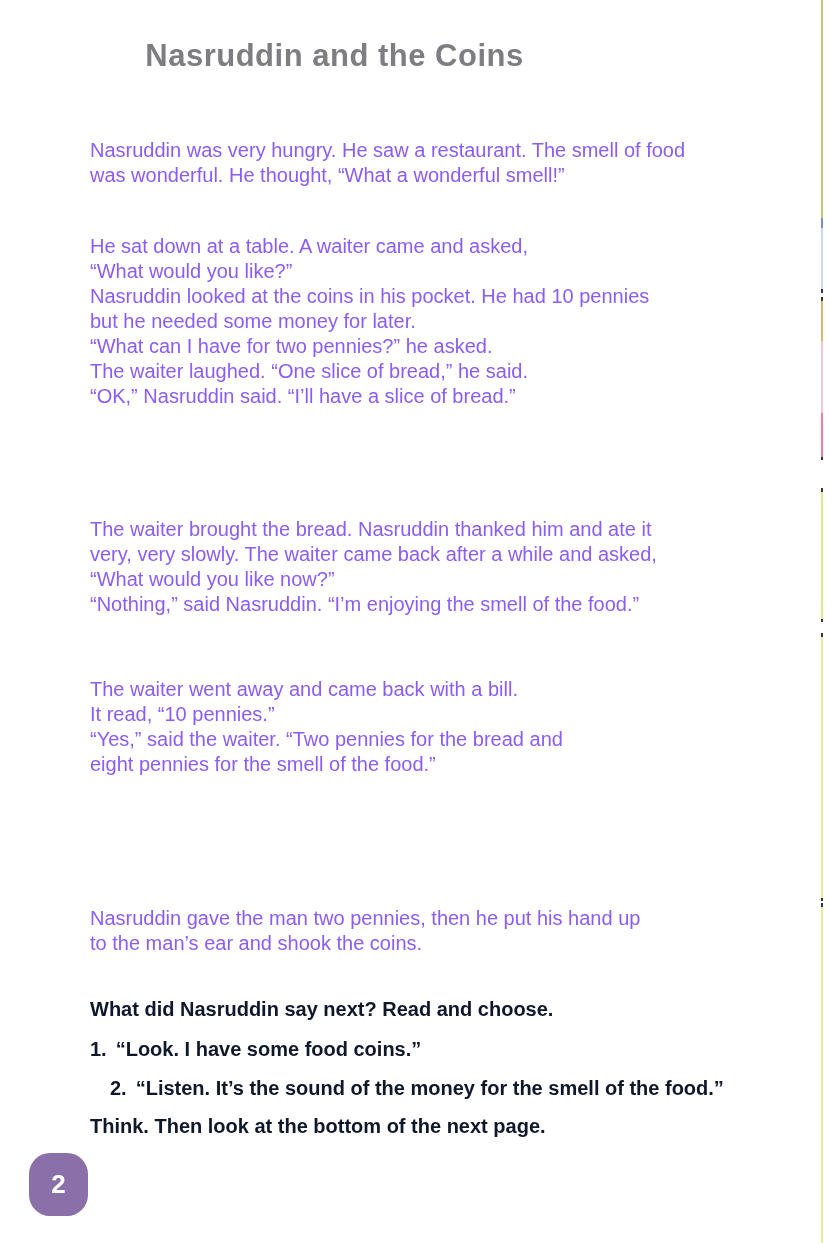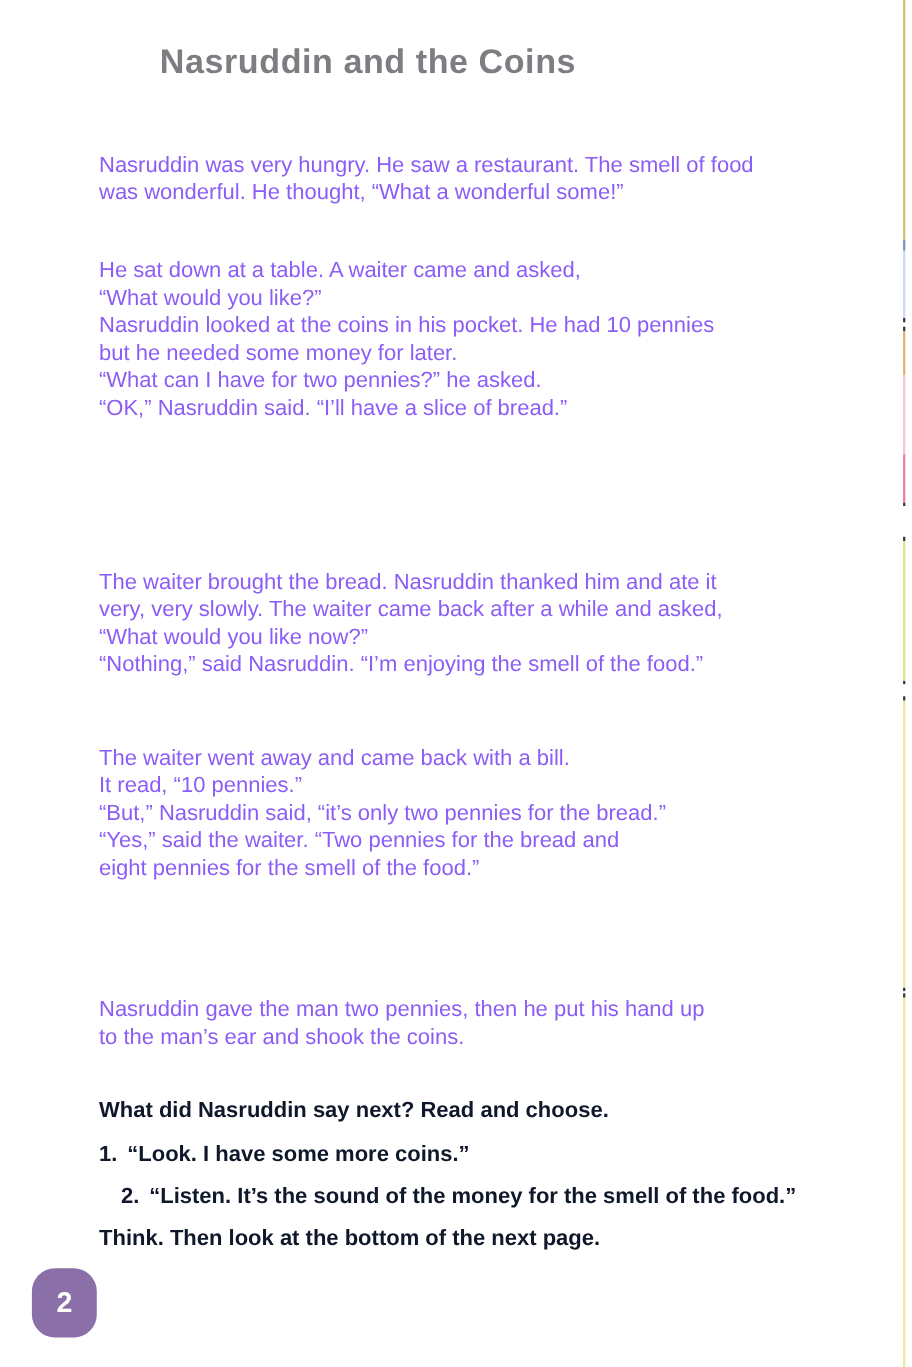--- a/index.html
+++ b/index.html
@@ -90,56 +90,56 @@
 </style>
 </head>
 <body>
 
 <div class="page">
 
   <h1 class="page-title">Nasruddin and the Coins</h1>
 
   <div class="para para-1">
     <div class="story-line">Nasruddin was very hungry. He saw a restaurant. The smell of food</div>
-    <div class="story-line">was wonderful. He thought, “What a wonderful some!”</div>
+    <div class="story-line">was wonderful. He thought, “What a wonderful smell!”</div>
   </div>
 
   <div class="para para-2">
     <div class="story-line">He sat down at a table. A waiter came and asked,</div>
     <div class="story-line">“What would you like?”</div>
     <div class="story-line">Nasruddin looked at the coins in his pocket. He had 10 pennies</div>
     <div class="story-line">but he needed some money for later.</div>
     <div class="story-line">“What can I have for two pennies?” he asked.</div>
+    <div class="story-line">The waiter laughed. “One slice of bread,” he said.</div>
     <div class="story-line">“OK,” Nasruddin said. “I’ll have a slice of bread.”</div>
   </div>
 
   <div class="para para-3">
     <div class="story-line">The waiter brought the bread. Nasruddin thanked him and ate it</div>
     <div class="story-line">very, very slowly. The waiter came back after a while and asked,</div>
     <div class="story-line">“What would you like now?”</div>
     <div class="story-line">“Nothing,” said Nasruddin. “I’m enjoying the smell of the food.”</div>
   </div>
 
   <div class="para para-4">
     <div class="story-line">The waiter went away and came back with a bill.</div>
     <div class="story-line">It read, “10 pennies.”</div>
-    <div class="story-line">“But,” Nasruddin said, “it’s only two pennies for the bread.”</div>
     <div class="story-line">“Yes,” said the waiter. “Two pennies for the bread and</div>
     <div class="story-line">eight pennies for the smell of the food.”</div>
   </div>
 
   <div class="para para-5">
     <div class="story-line">Nasruddin gave the man two pennies, then he put his hand up</div>
     <div class="story-line">to the man’s ear and shook the coins.</div>
   </div>
 
   <div class="activity-line activity-prompt">What did Nasruddin say next? Read and choose.</div>
 
   <div class="activity-line activity-option-1">
-    <span class="option-number">1.</span><span>“Look. I have some more coins.”</span>
+    <span class="option-number">1.</span><span>“Look. I have some food coins.”</span>
   </div>
 
   <div class="activity-line activity-option-2">
     <span class="option-number">2.</span><span>“Listen. It’s the sound of the money for the smell of the food.”</span>
   </div>
 
   <div class="activity-line activity-instruction">Think. Then look at the bottom of the next page.</div>
 
   <div class="page-number-badge">2</div>
 

